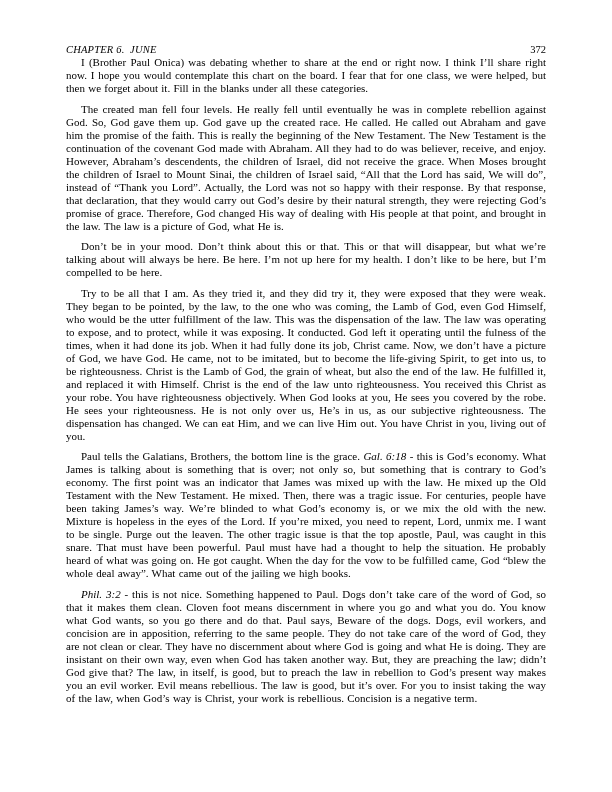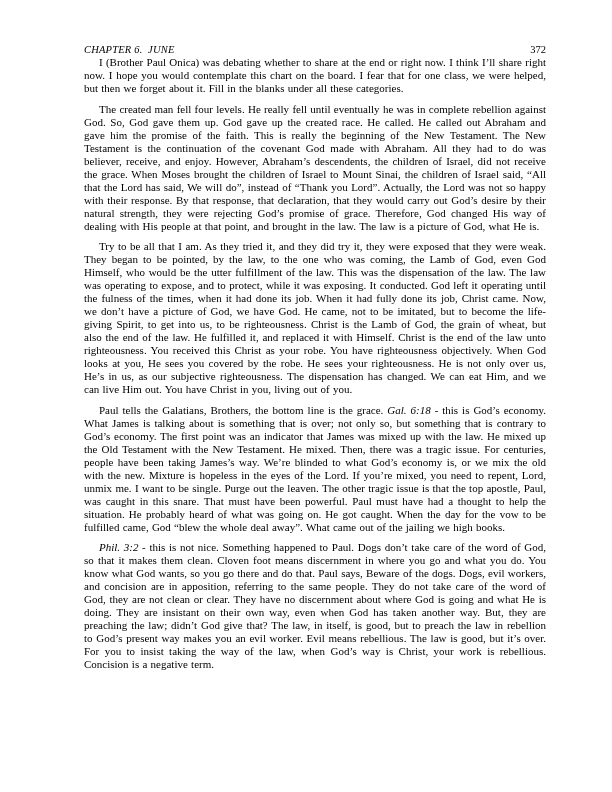--- a/index.html
+++ b/index.html
@@ -8,21 +8,21 @@
     height: 792px;
     background: #ffffff;
     color: #000000;
     font-family: "Liberation Serif", serif;
     overflow: hidden;
   }
   .page {
     box-sizing: border-box;
     width: 612px;
     height: 792px;
-    padding: 44px 66px 30px 84px;
+    padding: 44px 66px 30px 66px;
     background: #ffffff;
   }
   .running-header {
     display: flex;
     justify-content: space-between;
     align-items: baseline;
     font-size: 10.5px;
     line-height: 12px;
   }
   .running-header .chapter {
@@ -54,17 +54,18 @@
 <body>
 
 <div class="page">
   <div class="running-header">
     <span class="chapter">CHAPTER 6. JUNE</span>
     <span class="pageno">372</span>
   </div>
   <div class="body-text">
       <p><span>I (Brother Paul Onica) was debating whether to share at the end or right now. I think I’ll share right now. I hope you would contemplate this chart on the board. I fear that for one class, we were helped, but then we forget about it. Fill in the blanks under all these categories.</span></p>
       <p><span>The created man fell four levels. He really fell until eventually he was in complete rebellion against God. So, God gave them up. God gave up the created race. He called. He called out Abraham and gave him the promise of the faith. This is really the beginning of the New Testament. The New Testament is the continuation of the covenant God made with Abraham. All they had to do was believer, receive, and enjoy. However, Abraham’s descendents, the children of Israel, did not receive the grace. When Moses brought the children of Israel to Mount Sinai, the children of Israel said, “All that the Lord has said, We will do”, instead of “Thank you Lord”. Actually, the Lord was not so happy with their response. By that response, that declaration, that they would carry out God’s desire by their natural strength, they were rejecting God’s promise of grace. Therefore, God changed His way of dealing with His people at that point, and brought in the law. The law is a picture of God, what He is.</span></p>
+      <p><span>Don’t be in your mood. Don’t think about this or that. This or that will disappear, but what we’re talking about will always be here. Be here. I’m not up here for my health. I don’t like to be here, but I’m compelled to be here.</span></p>
       <p><span>Try to be all that I am. As they tried it, and they did try it, they were exposed that they were weak. They began to be pointed, by the law, to the one who was coming, the Lamb of God, even God Himself, who would be the utter fulfillment of the law. This was the dispensation of the law. The law was operating to expose, and to protect, while it was exposing. It conducted. God left it operating until the fulness of the times, when it had done its job. When it had fully done its job, Christ came. Now, we don’t have a picture of God, we have God. He came, not to be imitated, but to become the life-giving Spirit, to get into us, to be righteousness. Christ is the Lamb of God, the grain of wheat, but also the end of the law. He fulfilled it, and replaced it with Himself. Christ is the end of the law unto righteousness. You received this Christ as your robe. You have righteousness objectively. When God looks at you, He sees you covered by the robe. He sees your righteousness. He is not only over us, He’s in us, as our subjective righteousness. The dispensation has changed. We can eat Him, and we can live Him out. You have Christ in you, living out of you.</span></p>
       <p><span>Paul tells the Galatians, Brothers, the bottom line is the grace. </span><em>Gal. 6:18</em><span> - this is God’s economy. What James is talking about is something that is over; not only so, but something that is contrary to God’s economy. The first point was an indicator that James was mixed up with the law. He mixed up the Old Testament with the New Testament. He mixed. Then, there was a tragic issue. For centuries, people have been taking James’s way. We’re blinded to what God’s economy is, or we mix the old with the new. Mixture is hopeless in the eyes of the Lord. If you’re mixed, you need to repent, Lord, unmix me. I want to be single. Purge out the leaven. The other tragic issue is that the top apostle, Paul, was caught in this snare. That must have been powerful. Paul must have had a thought to help the situation. He probably heard of what was going on. He got caught. When the day for the vow to be fulfilled came, God “blew the whole deal away”. What came out of the jailing we high books.</span></p>
       <p><em>Phil. 3:2</em><span> - this is not nice. Something happened to Paul. Dogs don’t take care of the word of God, so that it makes them clean. Cloven foot means discernment in where you go and what you do. You know what God wants, so you go there and do that. Paul says, Beware of the dogs. Dogs, evil workers, and concision are in apposition, referring to the same people. They do not take care of the word of God, they are not clean or clear. They have no discernment about where God is going and what He is doing. They are insistant on their own way, even when God has taken another way. But, they are preaching the law; didn’t God give that? The law, in itself, is good, but to preach the law in rebellion to God’s present way makes you an evil worker. Evil means rebellious. The law is good, but it’s over. For you to insist taking the way of the law, when God’s way is Christ, your work is rebellious. Concision is a negative term.</span></p>
     </div>
 </div>
 
 </body></html>

